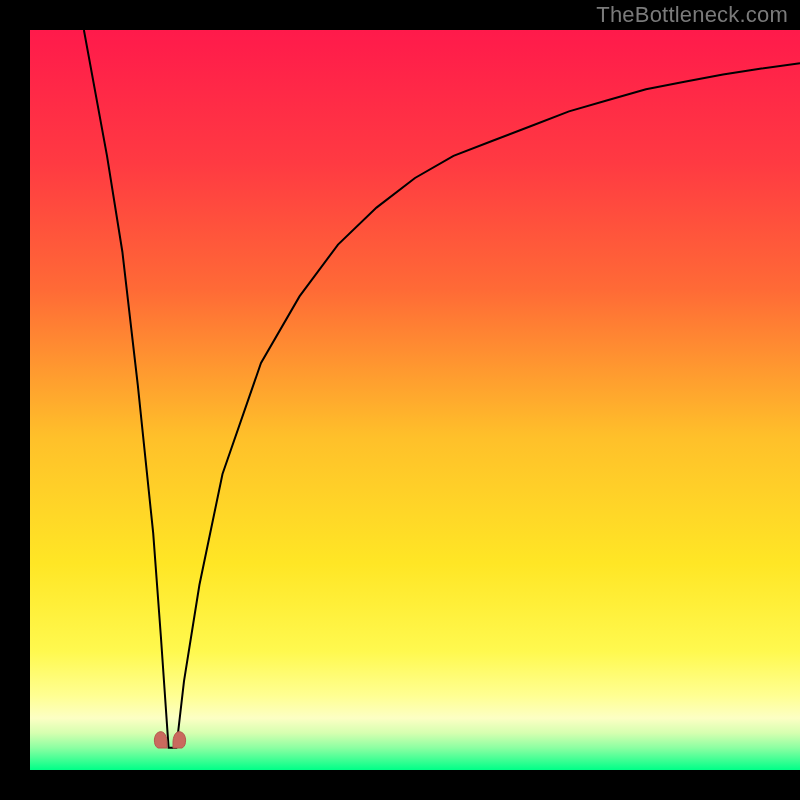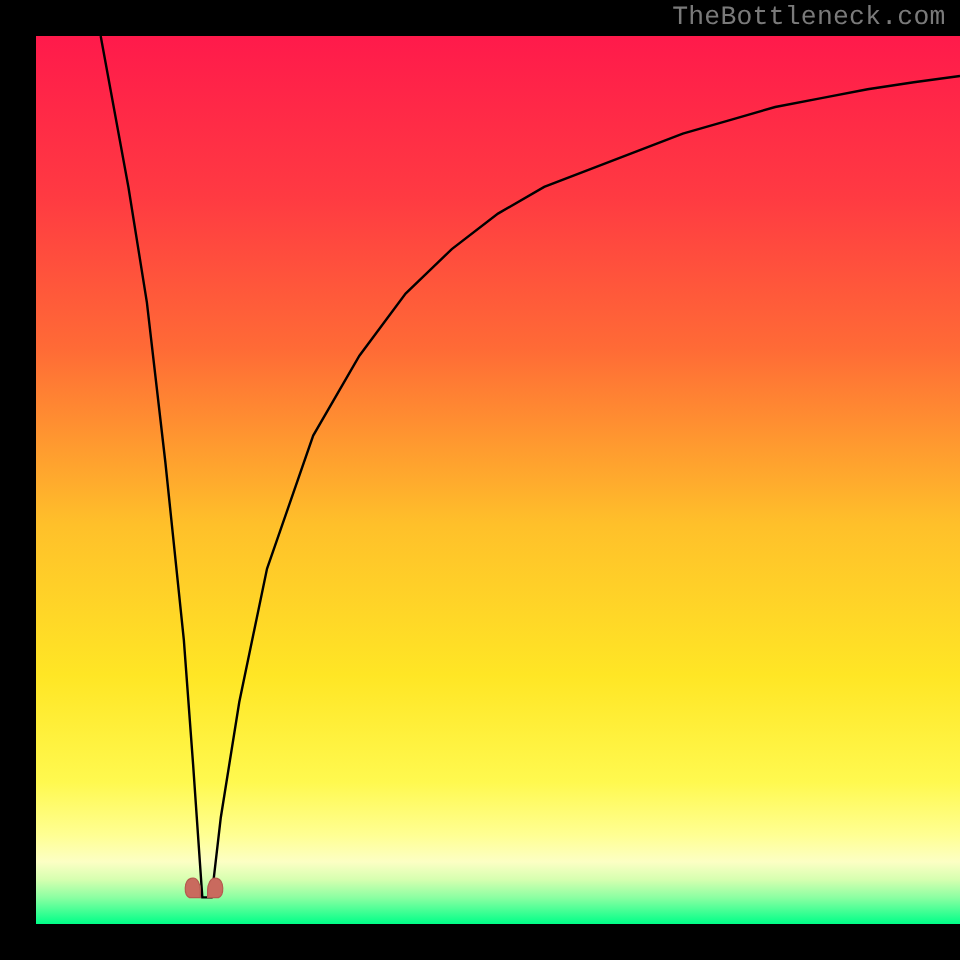--- a/index.html
+++ b/index.html
@@ -7,21 +7,21 @@
     padding: 0;
     width: 800px;
     height: 800px;
     background: #000;
     overflow: hidden;
   }
   .attribution {
     position: absolute;
     top: 2px;
     right: 12px;
-    font-family: Liberation Mono, monospace;
+    font-family: Liberation Sans, sans-serif;
     font-size: 22px;
     color: #7a7a7a;
     font-weight: 500;
     letter-spacing: 0.2px;
     z-index: 5;
   }
   .plot-frame {
     position: absolute;
     left: 30px;
     top: 30px;

